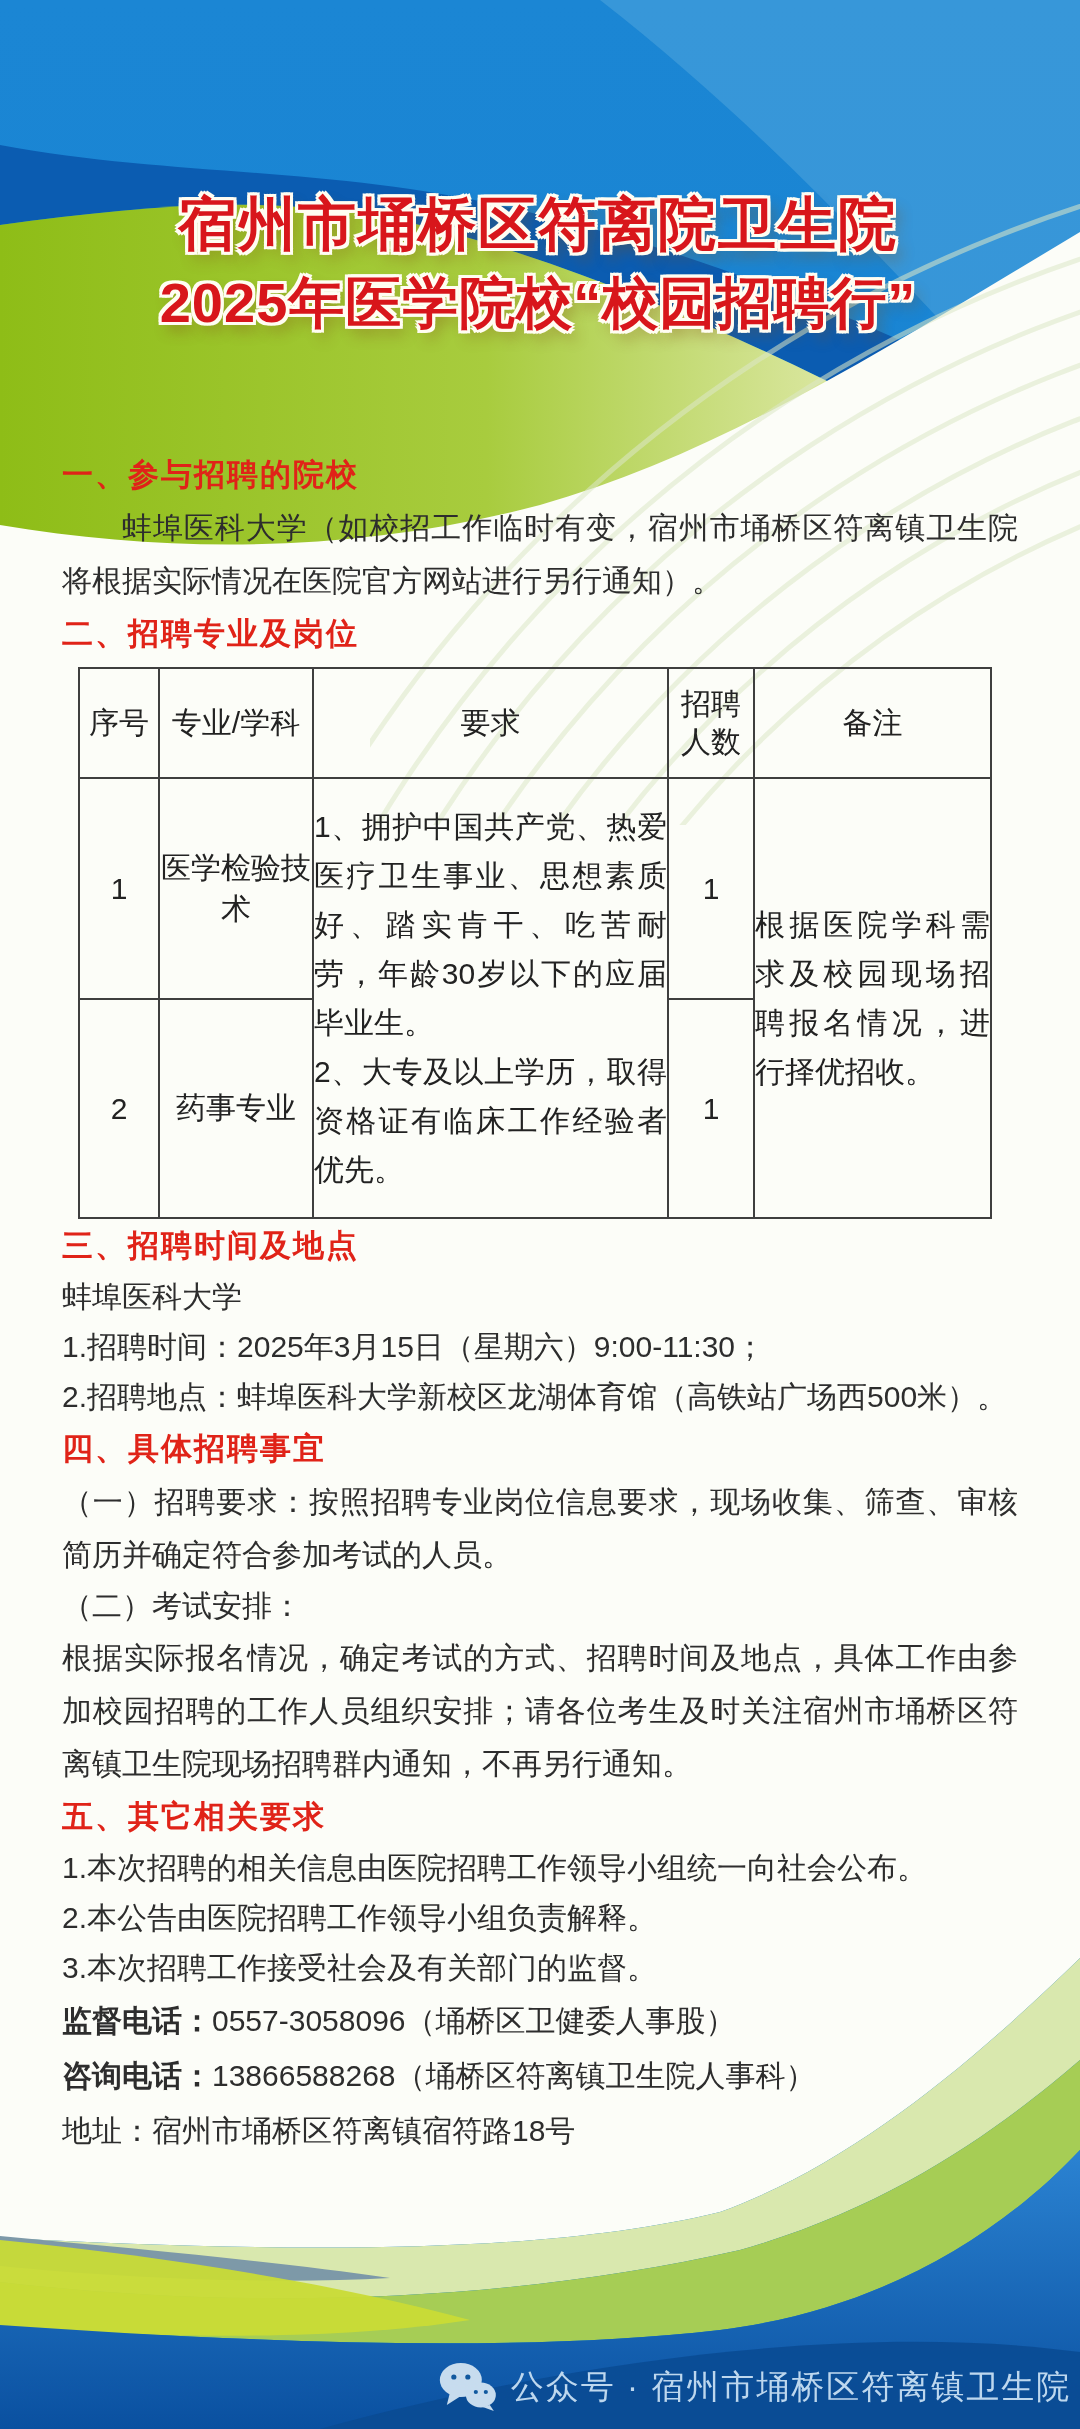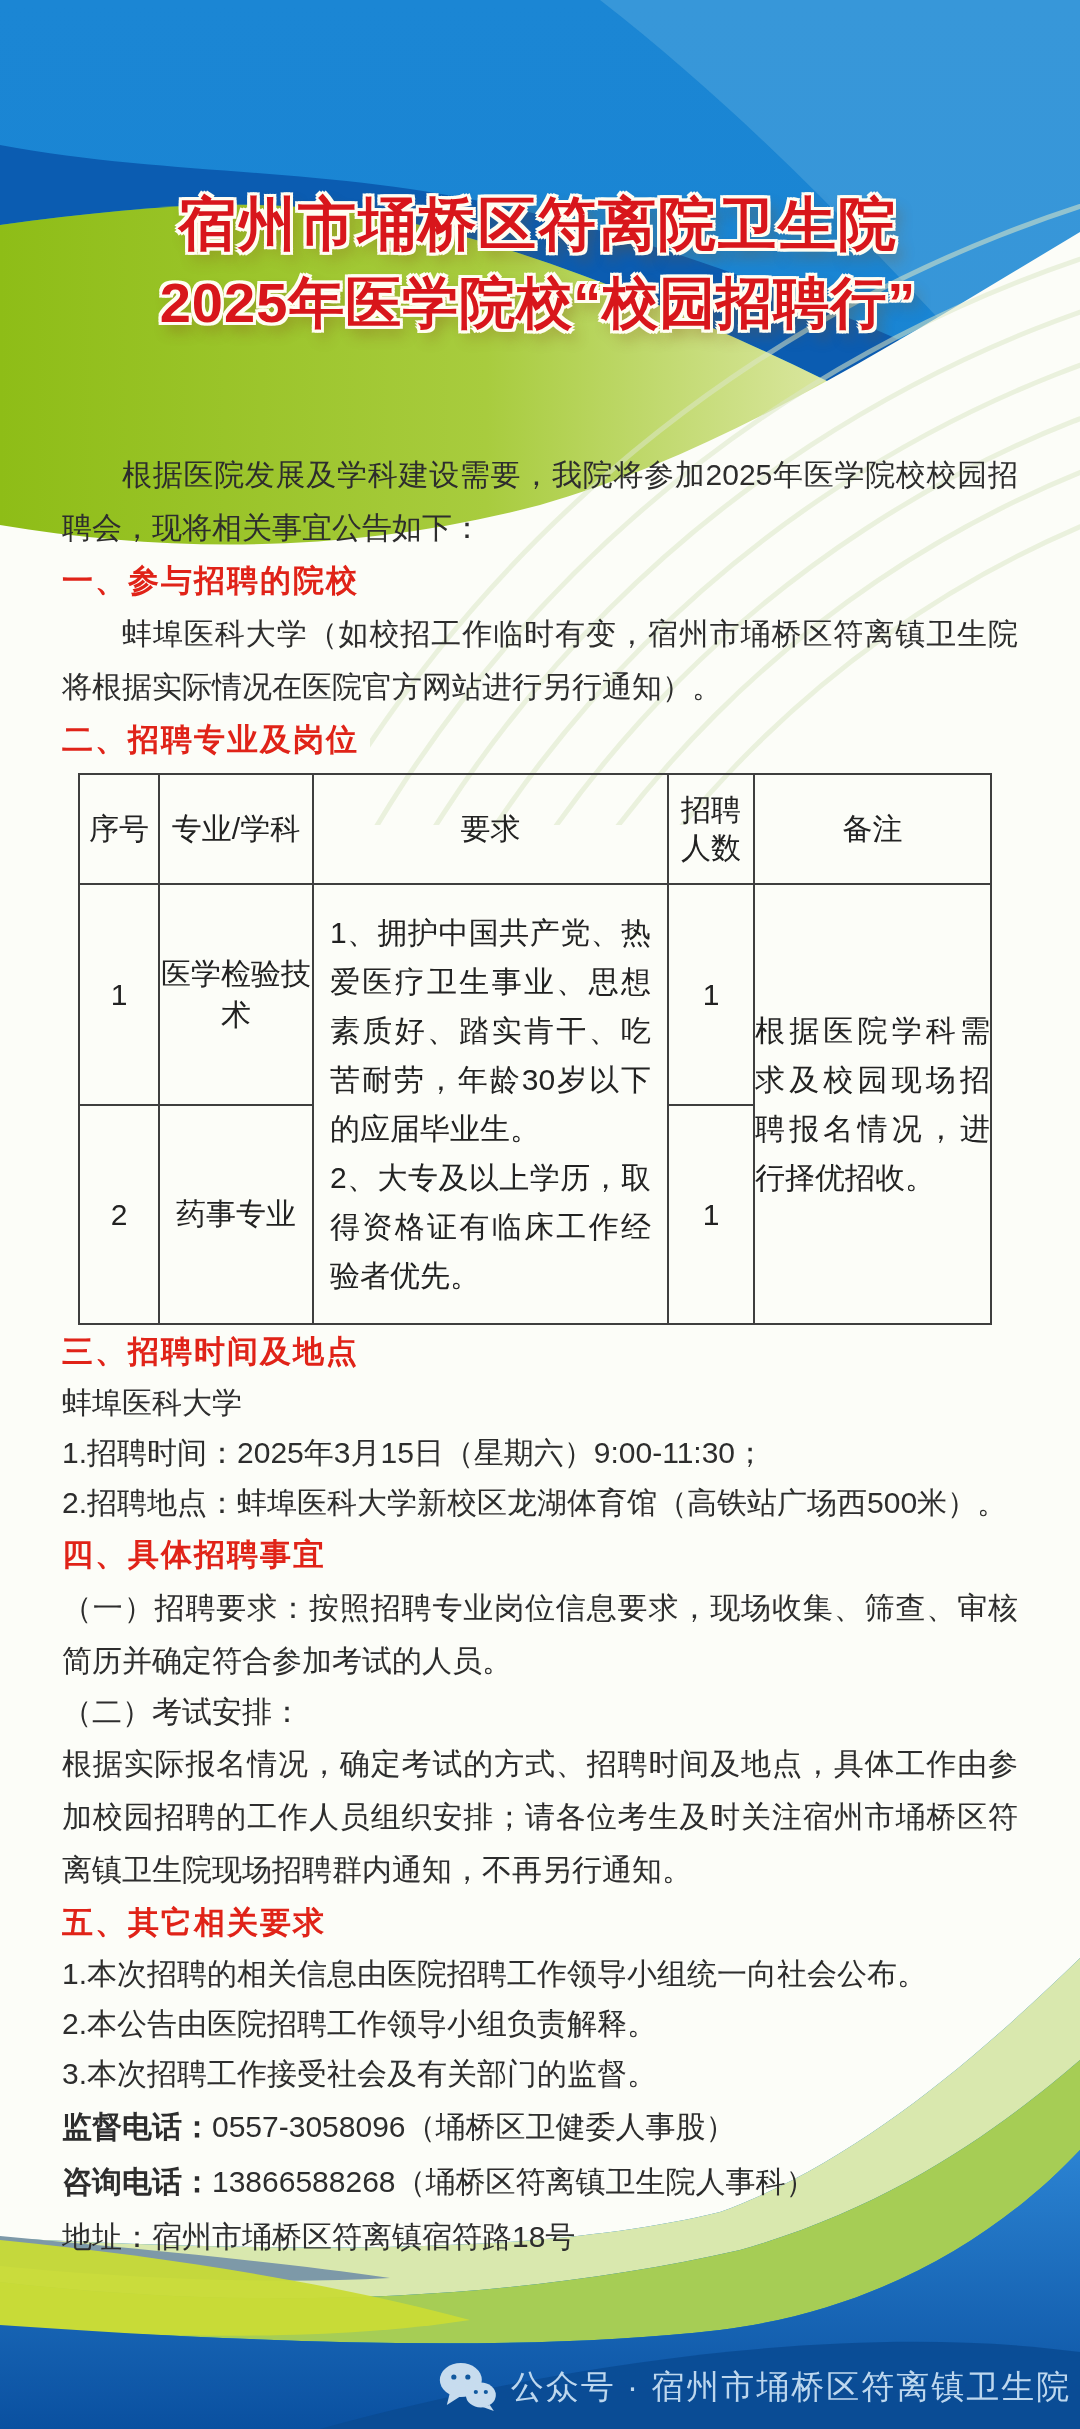--- a/index.html
+++ b/index.html
@@ -44,21 +44,21 @@
     margin:7px 0 0 16px;color:#222;
   }
   table.jobs th,table.jobs td{
     border:2px solid #3f3f3f;font-weight:400;font-size:30px;
     vertical-align:middle;background:transparent;
   }
   table.jobs thead tr{height:110px;}
   table.jobs th{text-align:center;line-height:38px;padding:0 4px;}
   tr.r1{height:221px;} tr.r2{height:219px;}
   td.c-center{text-align:center;}
-  td.c-req{padding:4px 16px;line-height:49px;text-align:justify;}
+  td.c-req{padding:4px 0;line-height:49px;text-align:justify;}
   td.c-note{padding:4px 0;line-height:49px;text-align:justify;}
   
   .footer-bar{
     position:absolute;top:2362px;left:755px;transform:translateX(-50%);
     display:flex;align-items:center;white-space:nowrap;
   }
   .footer-label{
     color:#bdd7ee;font-size:33px;letter-spacing:2px;margin-left:14px;
   }
 </style>
@@ -115,21 +115,20 @@
     <path d="M0,2325 C220,2340 500,2355 720,2330 C880,2310 1000,2235 1080,2150
              L1080,2429 L0,2429 Z" fill="url(#gBlueBottom)"></path>
     <path d="M320,2429 C600,2352 880,2325 1080,2352 L1080,2429 Z" fill="#0a4b94" opacity="0.9"></path>
   </svg>
 
   <div class="title-line t1">宿州市埇桥区符离院卫生院</div>
   <div class="title-line t2">2025年医学院校“校园招聘行”</div>
 
   <div class="content">
 
-    <p class="para indent">根据医院发展及学科建设需要，我院将参加2025年医学院校校园招聘会，现将相关事宜公告如下：</p>
 
     <p class="sec-h">一、参与招聘的院校</p>
     <p class="para indent">蚌埠医科大学（如校招工作临时有变，宿州市埇桥区符离镇卫生院将根据实际情况在医院官方网站进行另行通知）。</p>
 
     <p class="sec-h">二、招聘专业及岗位</p>
 
     <table class="jobs">
       <colgroup>
         <col style="width:80px">
           <col style="width:154px">

